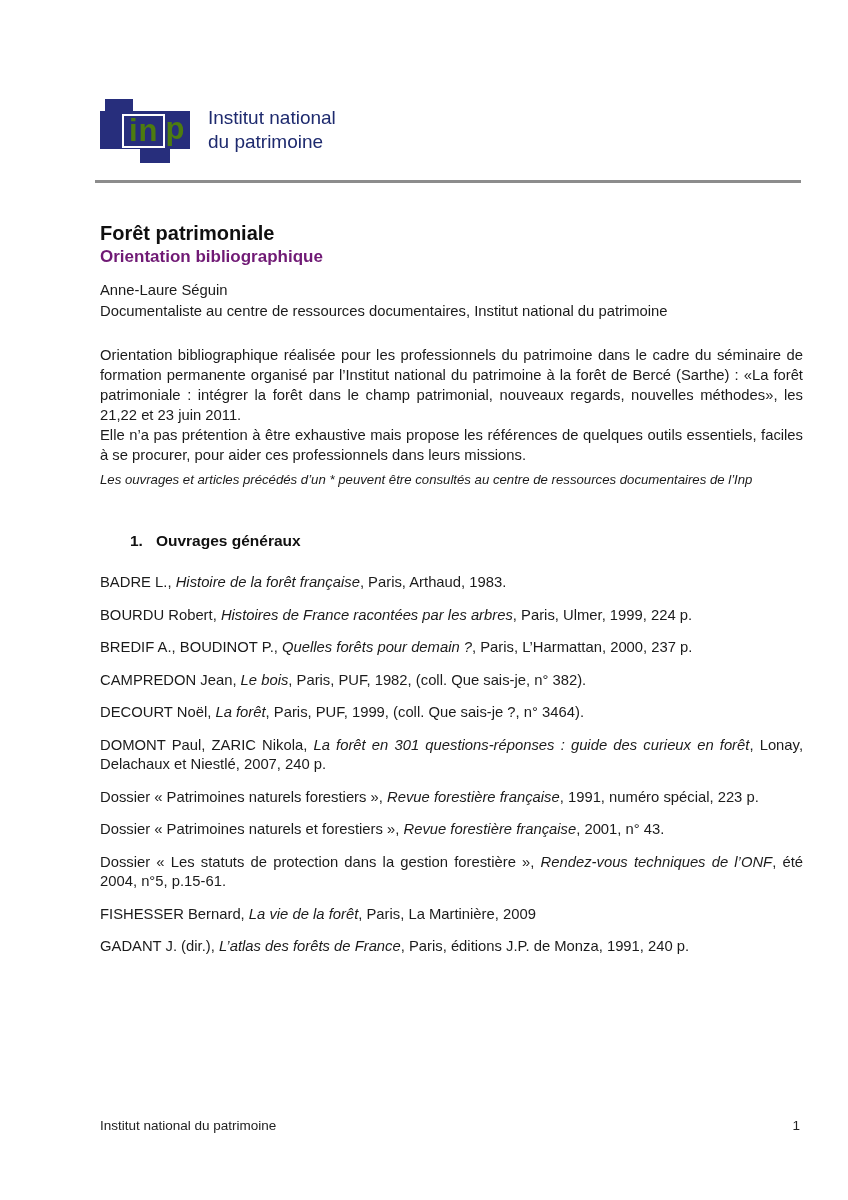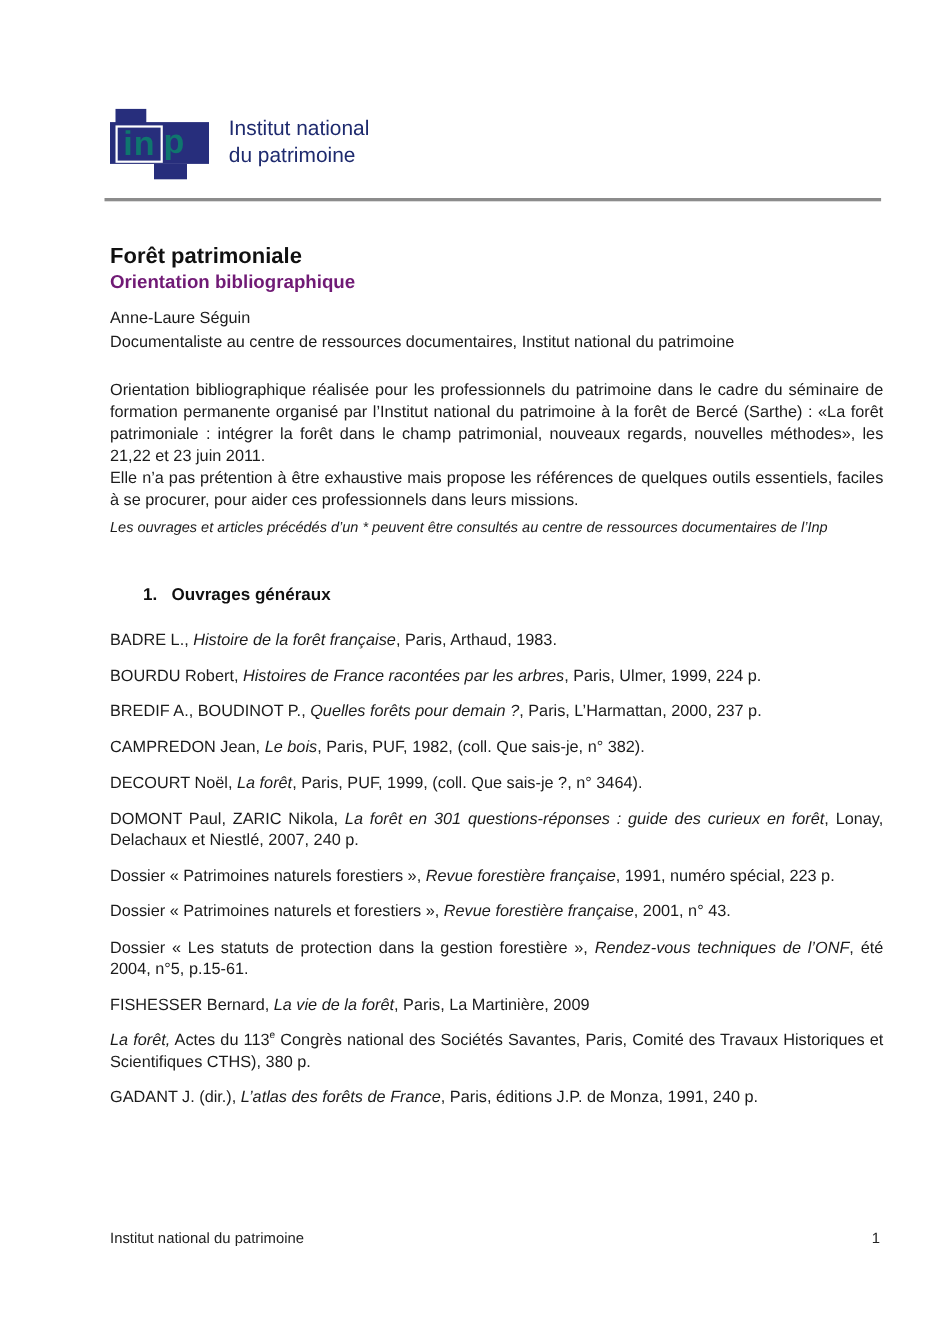--- a/index.html
+++ b/index.html
@@ -7,22 +7,22 @@
     width:848px;height:1200px;position:relative;overflow:hidden;
     background:#ffffff;color:#1b1b1b;
     font-family:"Liberation Sans","DejaVu Sans",sans-serif;
   }
   
   .logo-mark{position:absolute;left:100px;top:99px;width:95px;height:66px}
   .logo-bump{position:absolute;left:5px;top:0;width:28px;height:14px;background:#272e7c}
   .logo-main{position:absolute;left:0;top:12px;width:90px;height:38px;background:#272e7c}
   .logo-tab{position:absolute;left:40px;top:50px;width:30px;height:14px;background:#272e7c}
   .logo-letters{
-    position:absolute;left:5px;top:15px;display:flex;align-items:flex-start;
-    color:#0f766e;font-weight:bold;font-size:31px;line-height:29px;letter-spacing:1px;
+    position:absolute;left:22px;top:15px;display:flex;align-items:flex-start;
+    color:#4d7c0f;font-weight:bold;font-size:31px;line-height:29px;letter-spacing:1px;
   }
   .logo-in{border:2px solid #ffffff;padding:0 4px 1px 5px}
   .logo-p{margin-left:1px}
   .org-name{
     position:absolute;left:208px;top:106px;color:#1e2a6e;
     font-size:19px;font-weight:normal;line-height:24px;
   }
   
   .divider{position:absolute;left:95px;width:706px;top:180px;height:3px;background:#8c8c8c}
   
@@ -89,21 +89,20 @@
       <p class="entry"><span>BADRE L., </span><span class="it">Histoire de la forêt française</span><span>, Paris, Arthaud, 1983.</span></p>
       <p class="entry"><span>BOURDU Robert, </span><span class="it">Histoires de France racontées par les arbres</span><span>, Paris, Ulmer, 1999, 224 p.</span></p>
       <p class="entry"><span>BREDIF A., BOUDINOT P., </span><span class="it">Quelles forêts pour demain ?</span><span>, Paris, L’Harmattan, 2000, 237 p.</span></p>
       <p class="entry"><span>CAMPREDON Jean, </span><span class="it">Le bois</span><span>, Paris, PUF, 1982, (coll. Que sais-je, n° 382).</span></p>
       <p class="entry"><span>DECOURT Noël, </span><span class="it">La forêt</span><span>, Paris, PUF, 1999, (coll. Que sais-je ?, n° 3464).</span></p>
       <p class="entry"><span>DOMONT Paul, ZARIC Nikola, </span><span class="it">La forêt en 301 questions-réponses : guide des curieux en forêt</span><span>, Lonay, Delachaux et Niestlé, 2007, 240 p.</span></p>
       <p class="entry"><span>Dossier « Patrimoines naturels forestiers », </span><span class="it">Revue forestière française</span><span>, 1991, numéro spécial, 223 p.</span></p>
       <p class="entry"><span>Dossier « Patrimoines naturels et forestiers », </span><span class="it">Revue forestière française</span><span>, 2001, n° 43.</span></p>
       <p class="entry"><span>Dossier « Les statuts de protection dans la gestion forestière », </span><span class="it">Rendez-vous techniques de l’ONF</span><span>, été 2004, n°5, p.15-61.</span></p>
       <p class="entry"><span>FISHESSER Bernard, </span><span class="it">La vie de la forêt</span><span>, Paris, La Martinière, 2009</span></p>
-      <p class="entry"><span class="it">La forêt,</span><span> Actes du 113</span><sup>e</sup><span> Congrès national des Sociétés Savantes, Paris, Comité des Travaux Historiques et Scientifiques CTHS), 380 p.</span></p>
       <p class="entry"><span>GADANT J. (dir.), </span><span class="it">L’atlas des forêts de France</span><span>, Paris, éditions J.P. de Monza, 1991, 240 p.</span></p>
     </div>
 </div>
 
 <div class="footer">
   <span>Institut national du patrimoine</span>
   <span>1</span>
 </div>
 
 </body></html>

